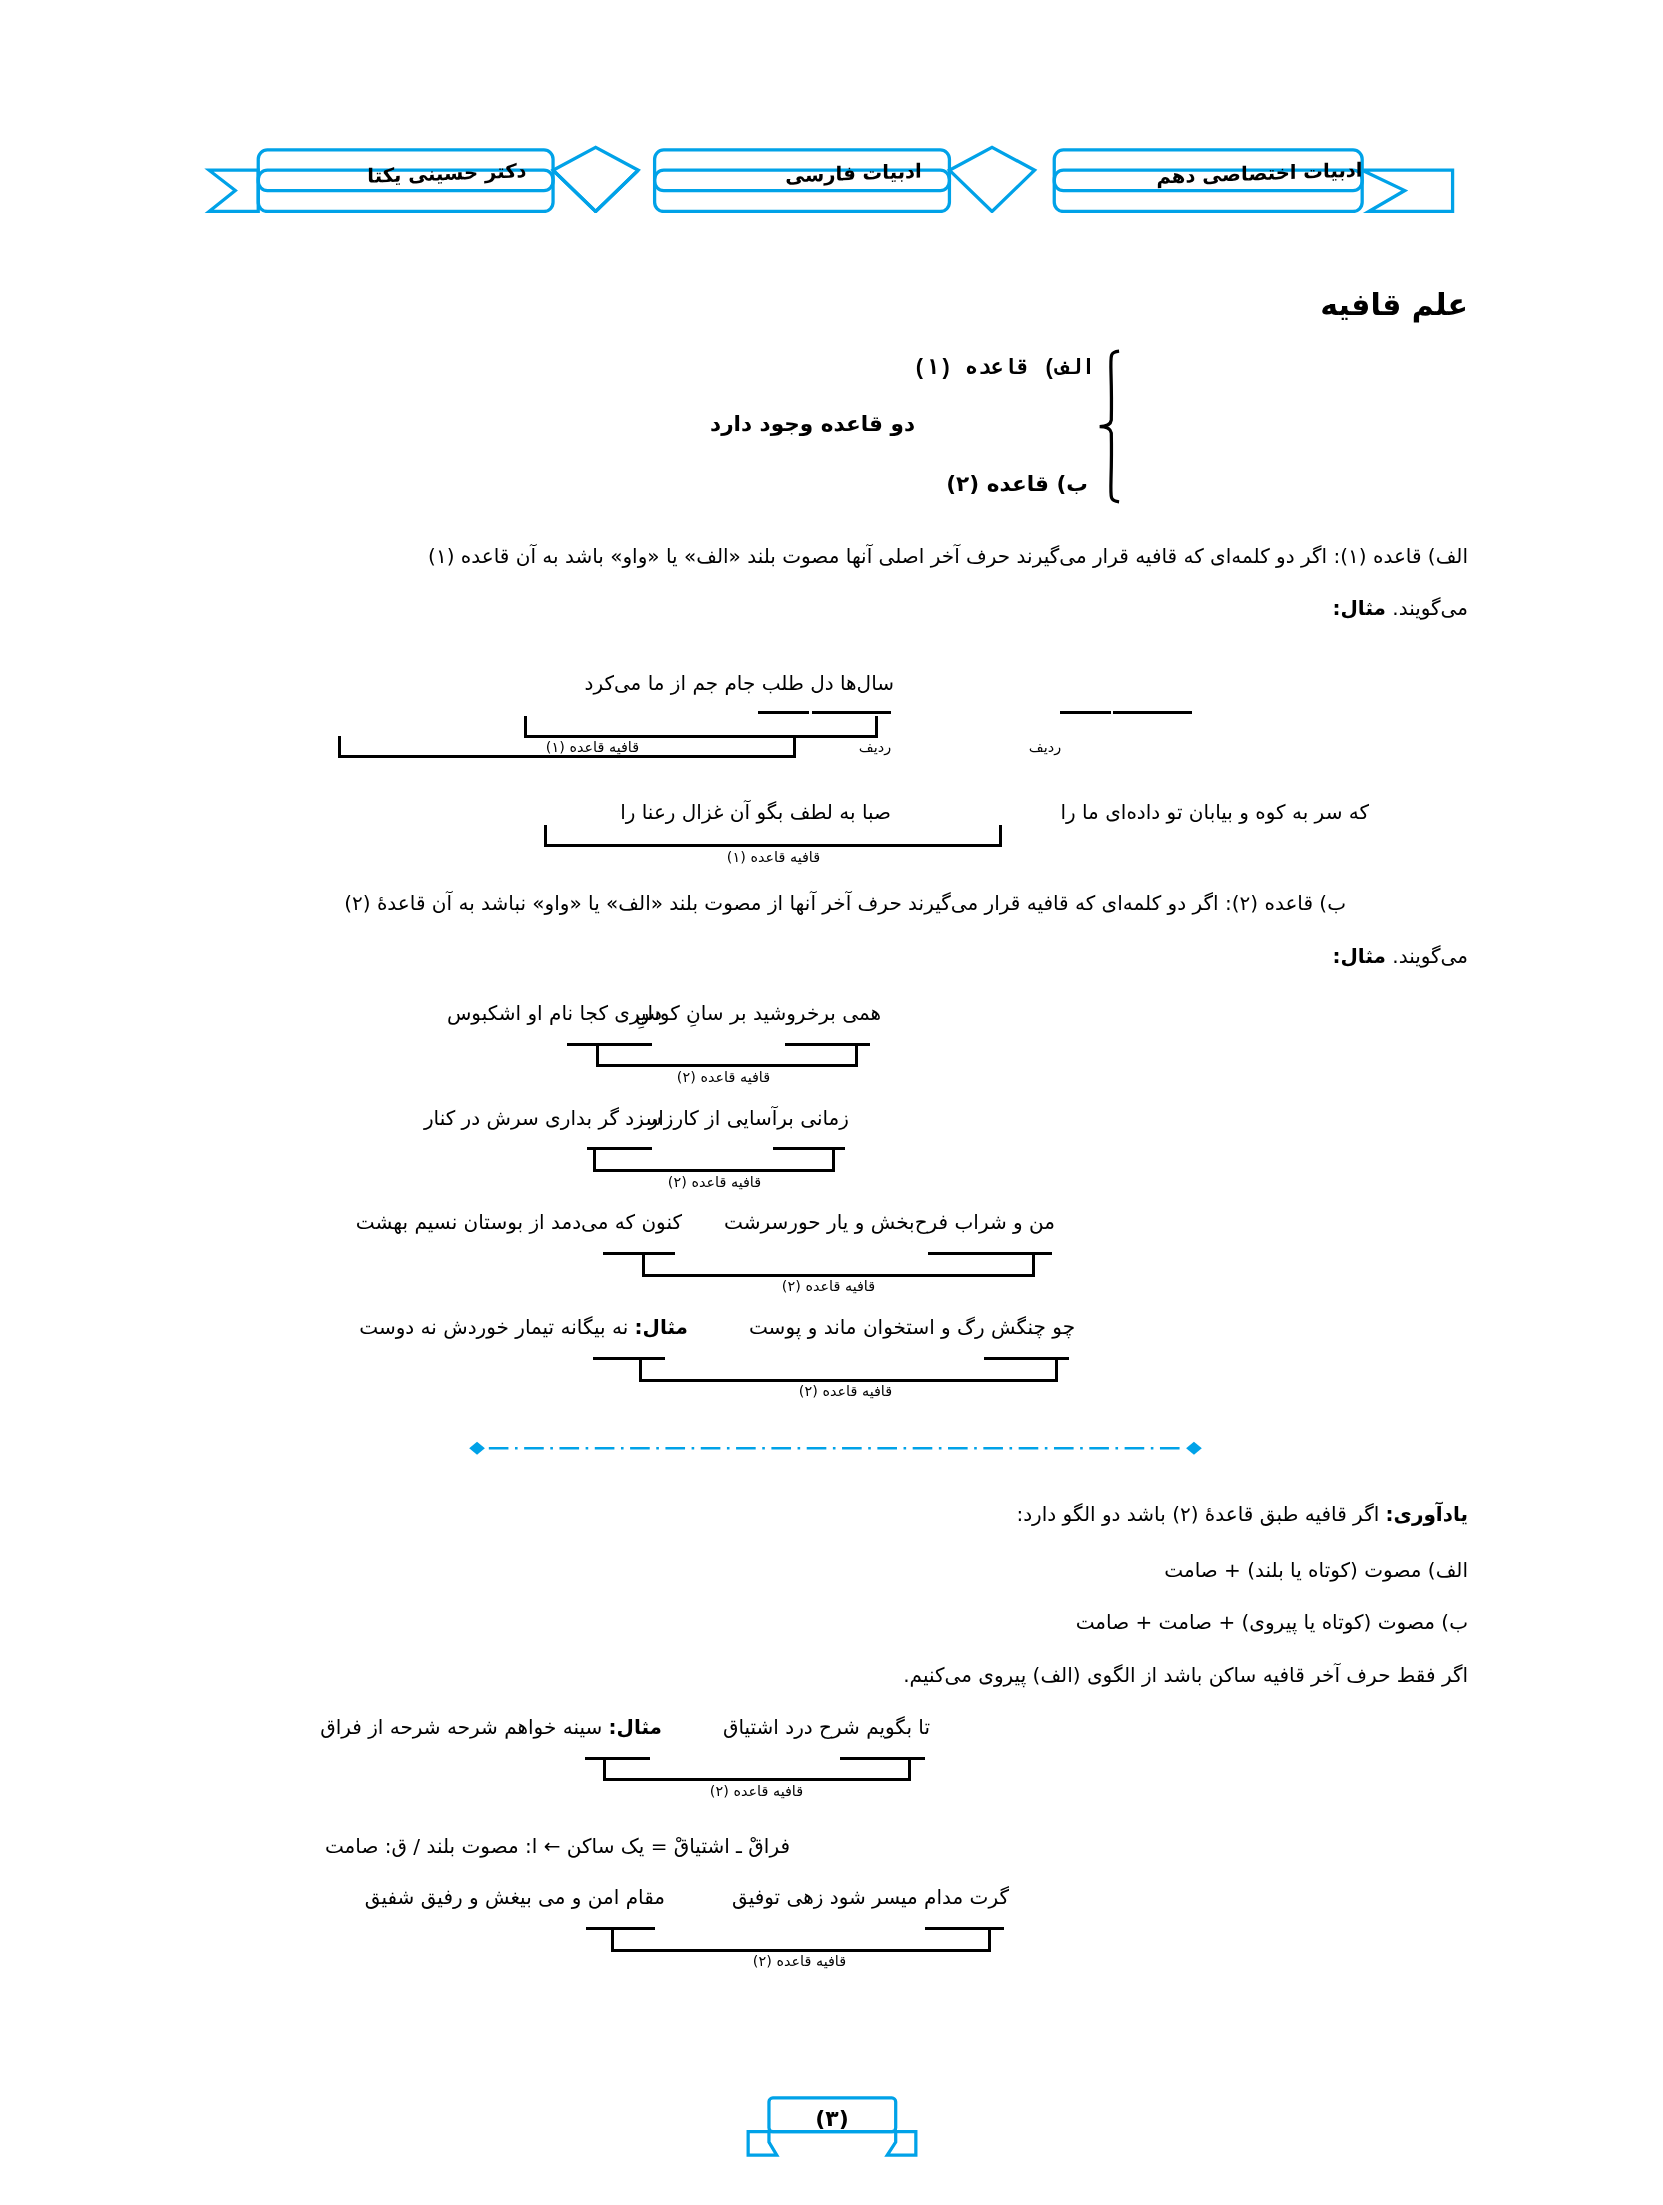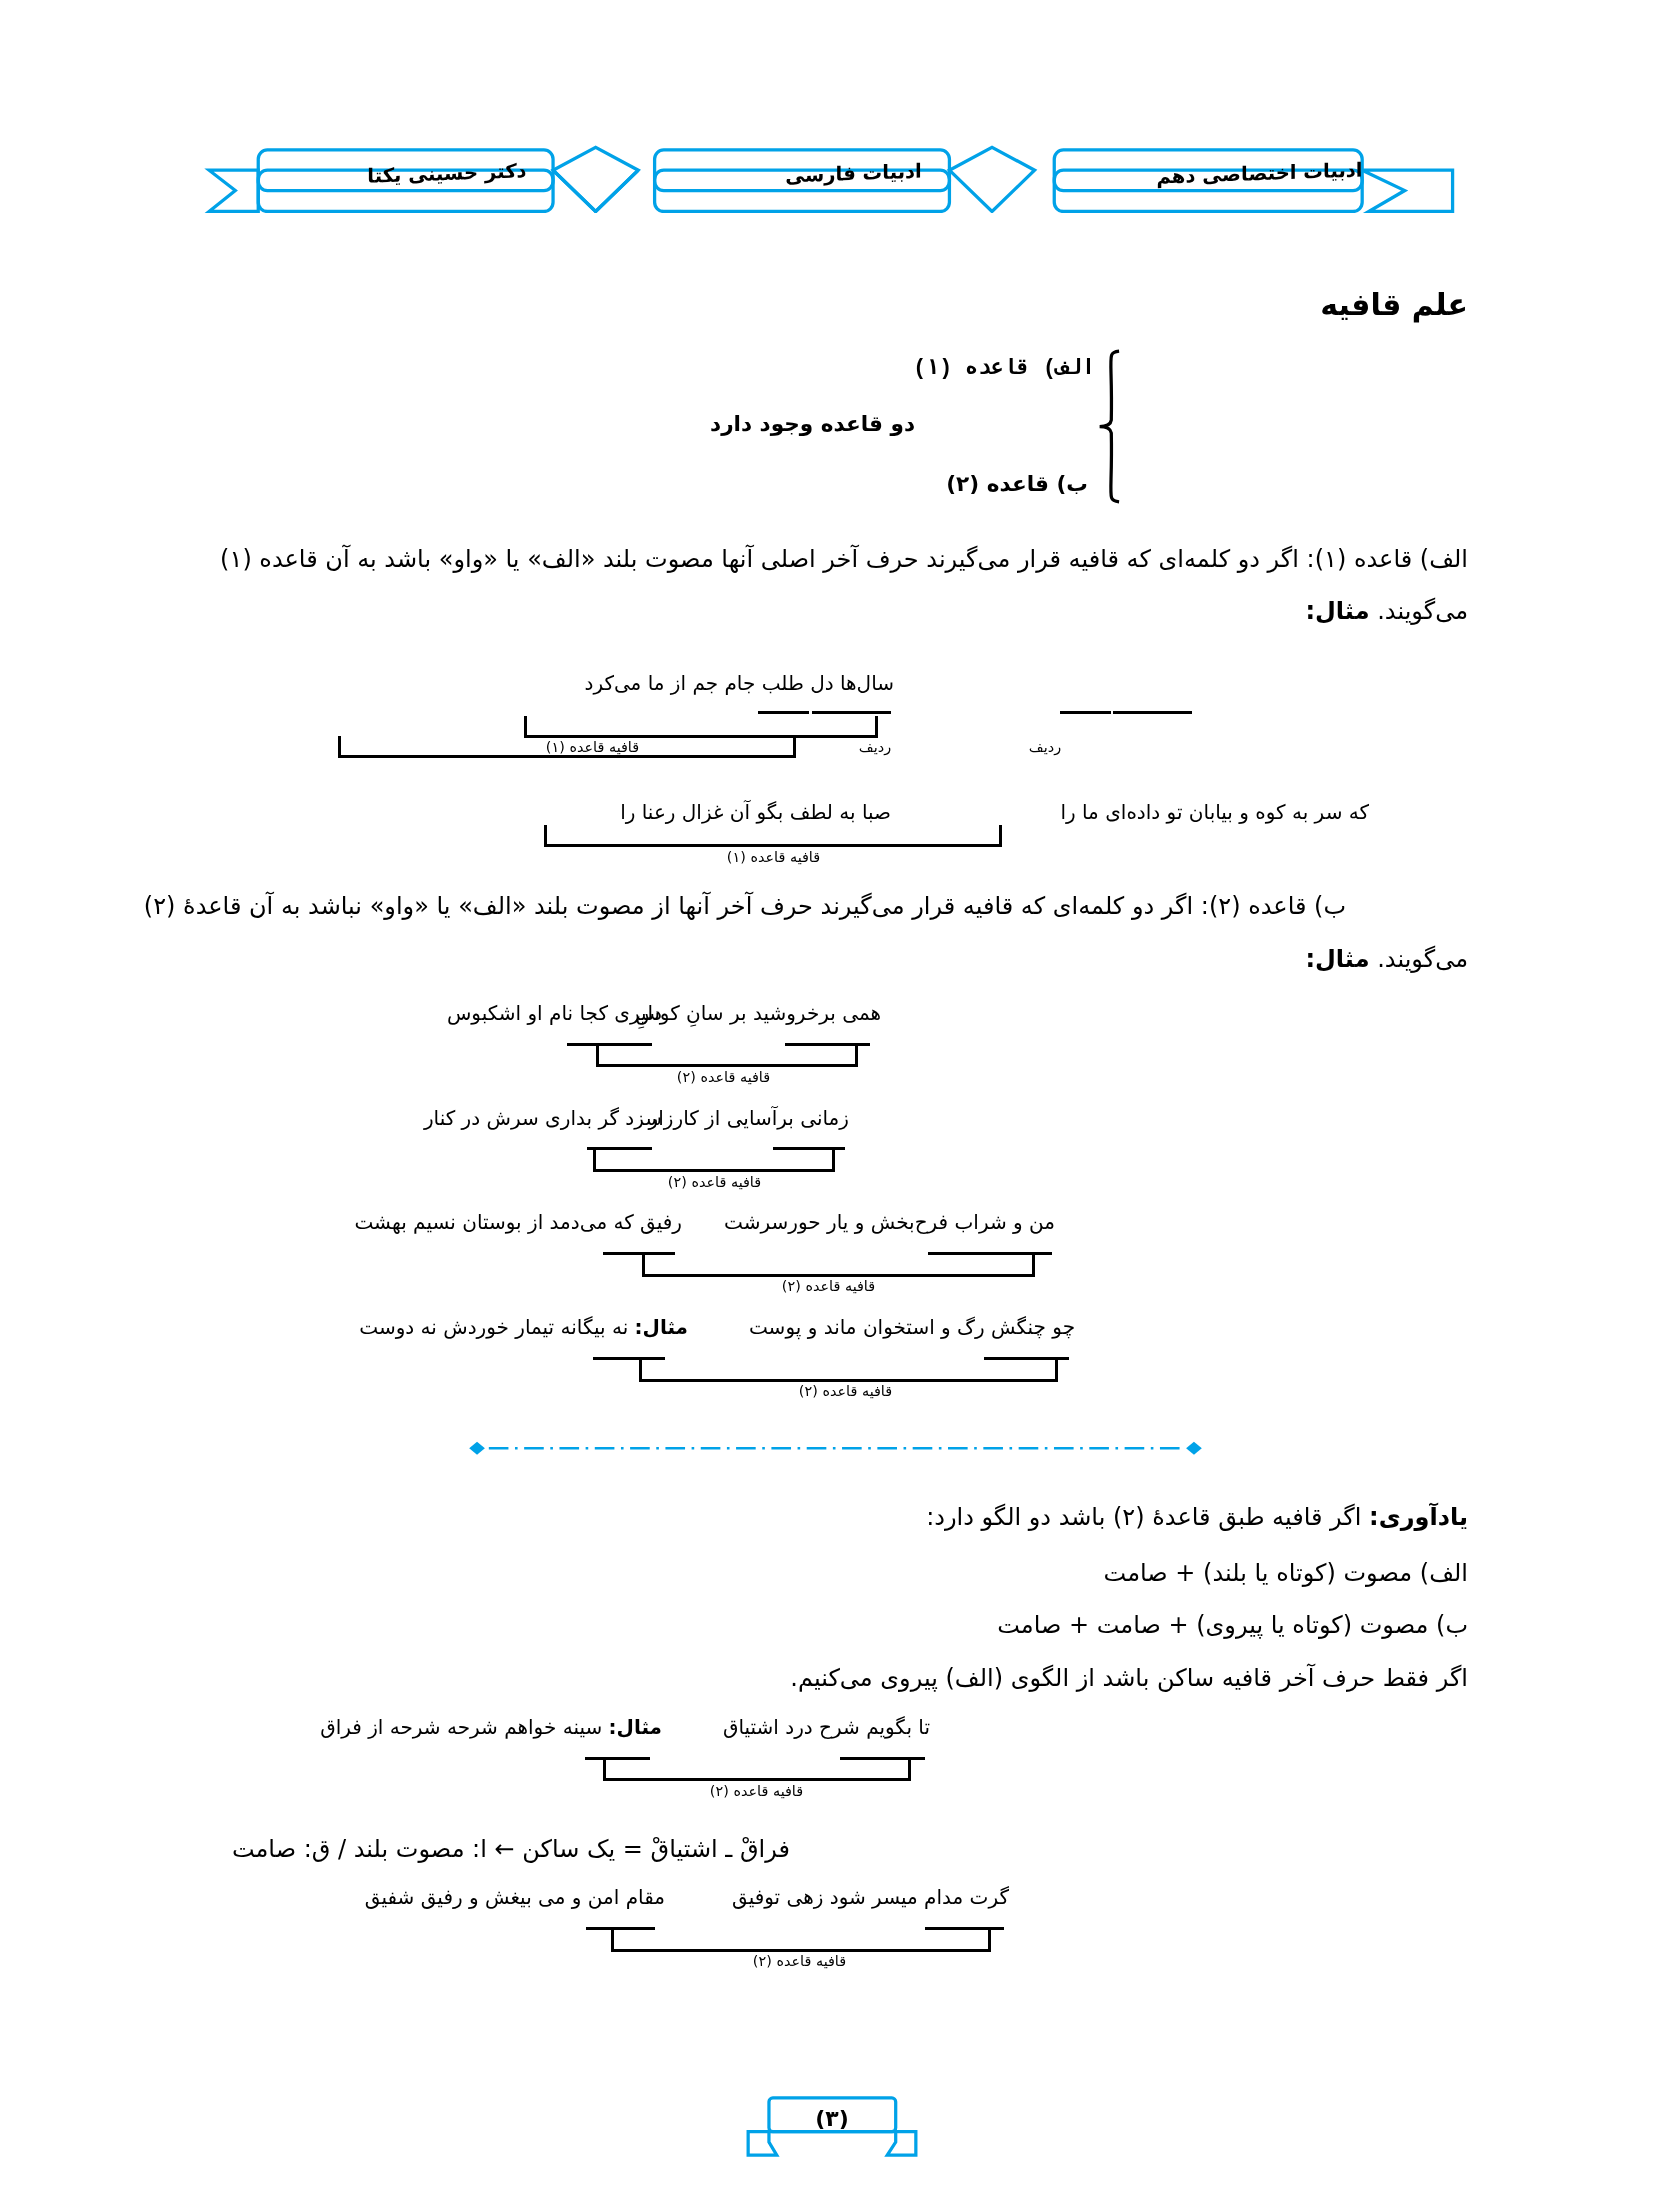--- a/index.html
+++ b/index.html
@@ -77,21 +77,21 @@
     position: absolute;
     top: 1.3px;
     right: 345px;
     width: 26px;
     height: 157px;
   }
 
   
   .para {
     position: absolute;
-    font-size: 24px;
+    font-size: 20px;
     line-height: 1.9;
     white-space: nowrap;
     font-weight: normal;
   }
   .para.w-full { right: 196px; }
 
   .bold { font-weight: bold; }
 
   
   .couplet {
@@ -253,21 +253,21 @@
   </div>
   <div class="couplet" style="top:1104px; right:815px; width:190px;">
     <div class="hemistich right">زمانی برآسایی از کارزار</div>
   </div>
   <div style="position:absolute; top:1147px; right:1012px; width:65px; height:0; border-top:3.3px solid #000;"></div>
   <div style="position:absolute; top:1147px; right:819px; width:72px; height:0; border-top:3.3px solid #000;"></div>
   <div class="bracket" style="top:1169px; right:829px; width:242px; height:19.6px;"></div>
   <div class="anno" style="top:1174px; right:874px; width:151px;">قافیه قاعده (۲)</div>
 
   <div class="couplet" style="top:1208px; right:982px; width:524px;">
-    <div class="hemistich right">رفیق که می‌دمد از بوستان نسیم بهشت</div>
+    <div class="hemistich right">کنون که می‌دمد از بوستان نسیم بهشت</div>
   </div>
   <div class="couplet" style="top:1208px; right:609px; width:373px;">
     <div class="hemistich right">من و شراب فرح‌بخش و یار حورسرشت</div>
   </div>
   <div style="position:absolute; top:1252px; right:989px; width:72px; height:0; border-top:3.3px solid #000;"></div>
   <div style="position:absolute; top:1252px; right:612px; width:124px; height:0; border-top:3.3px solid #000;"></div>
   <div class="bracket" style="top:1274px; right:629px; width:393px; height:19.6px;"></div>
   <div class="anno" style="top:1278px; right:760px; width:151px;">قافیه قاعده (۲)</div>
 
   <div class="couplet" style="top:1313px; right:976px; width:531px;">

